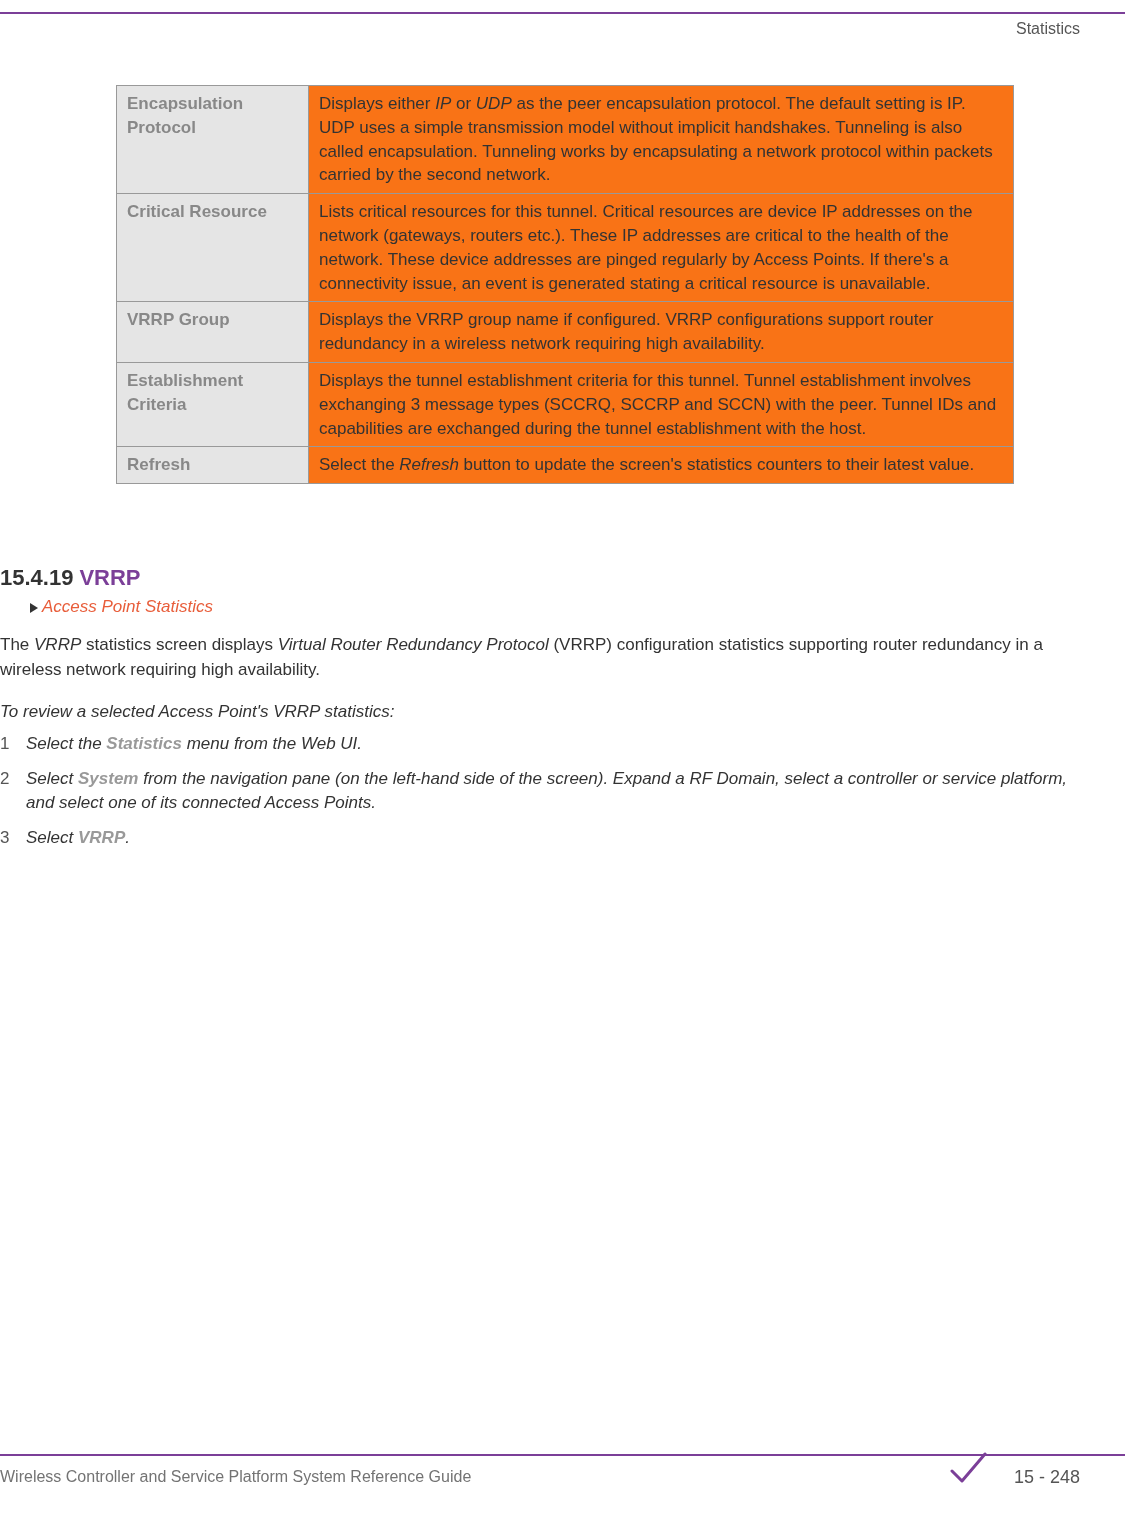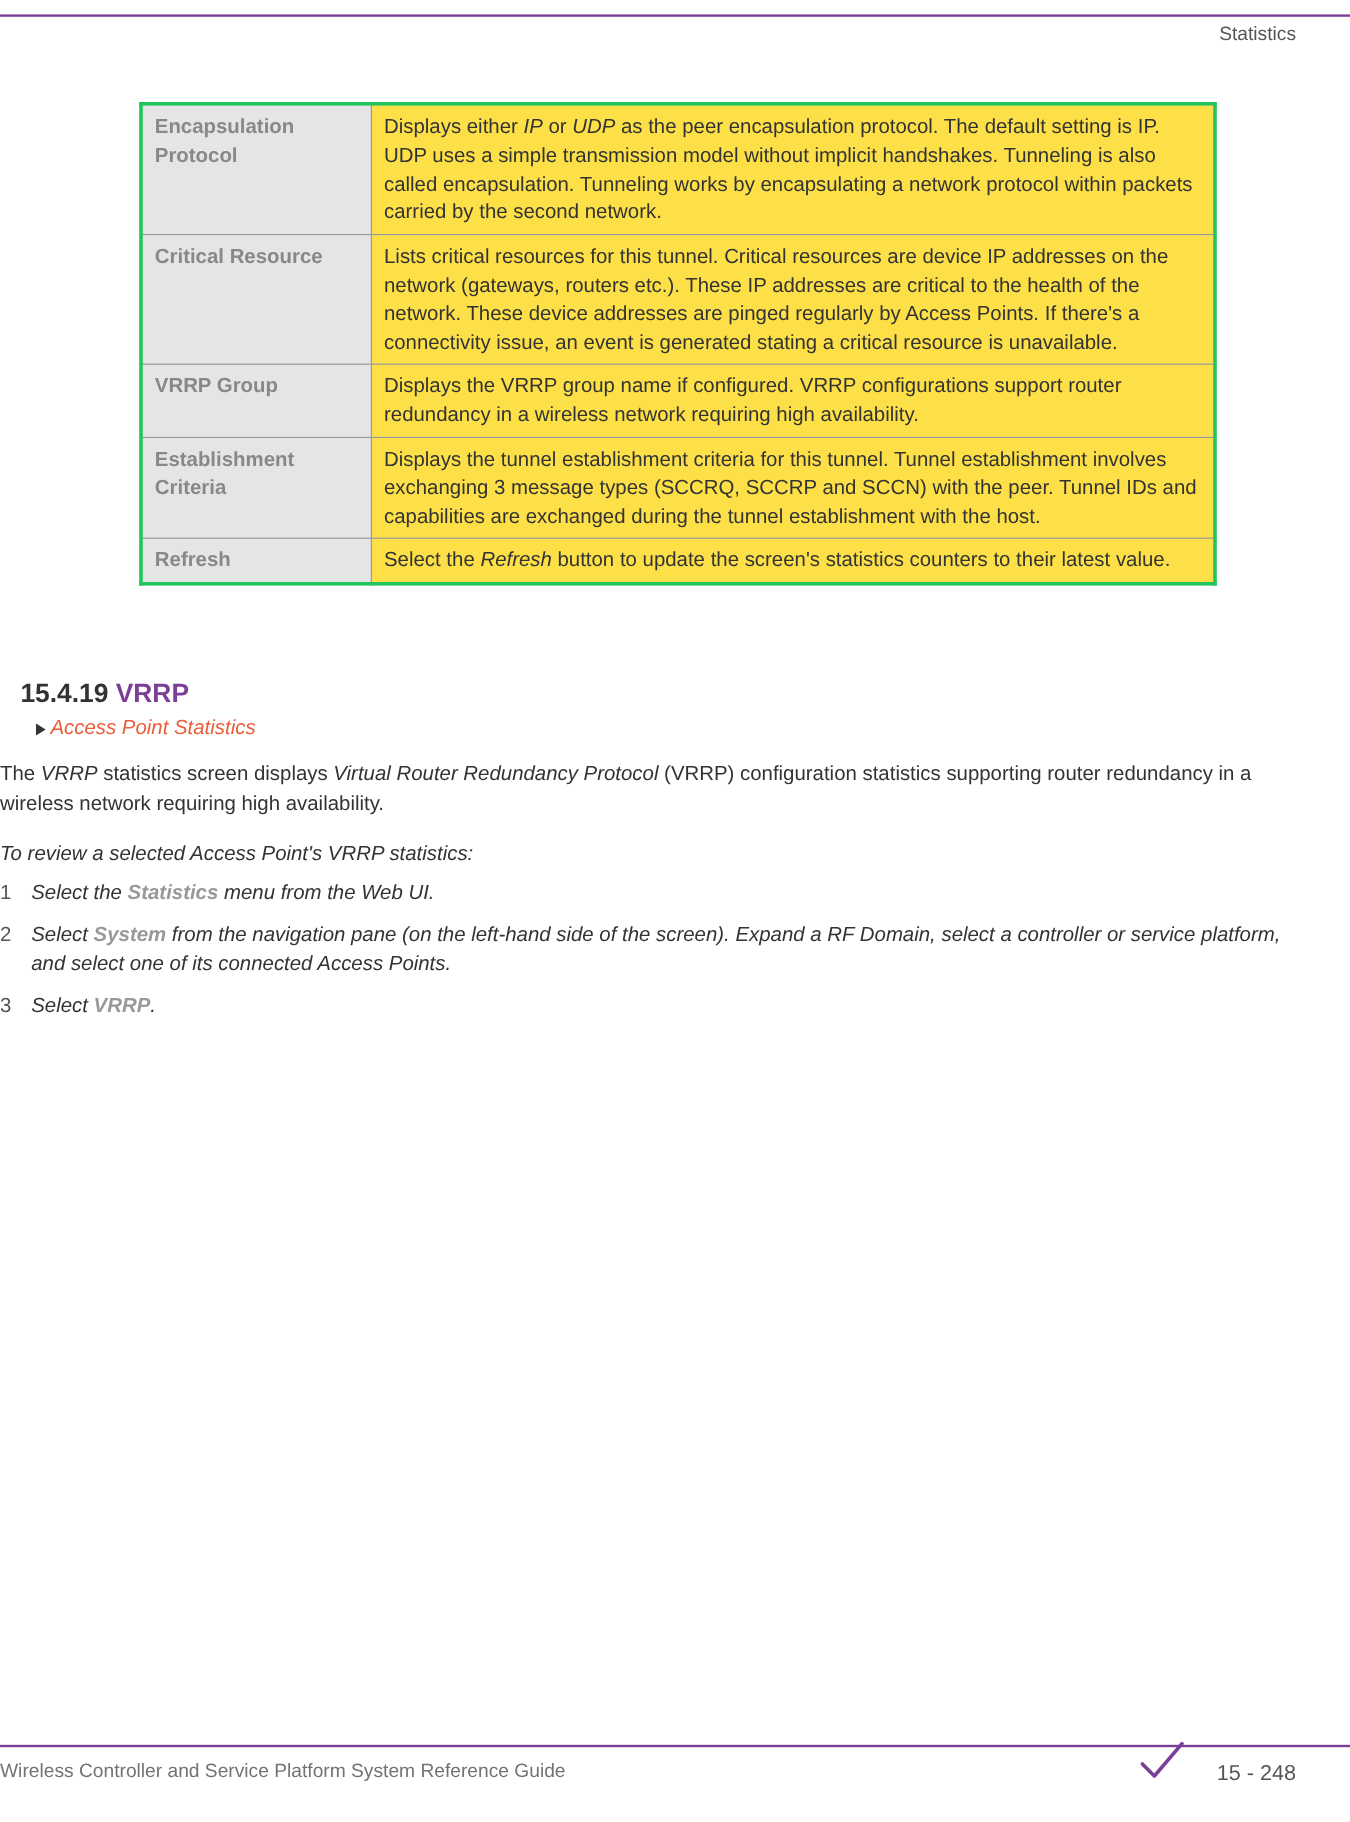--- a/index.html
+++ b/index.html
@@ -29,48 +29,47 @@
       right: 45px;
       font-size: 16px;
       color: #555;
     }
     .content-table {
       position: absolute;
       top: 85px;
       left: 116px;
       width: 898px;
       border-collapse: collapse;
-      border: 3px solid #22c55e;
+      border: 1px solid #22c55e;
     }
     .content-table td {
       border: 1px solid #999;
       padding: 6px 10px;
       vertical-align: top;
       font-size: 17px;
       line-height: 1.4;
     }
     .content-table td.label-cell {
       width: 192px;
       background: #e5e5e5;
       font-weight: bold;
       color: #888;
     }
     .content-table td.desc-cell {
-      background: #fde047;
+      background: #f97316;
       color: #333;
     }
     .italic {
       font-style: italic;
     }
     .section-heading {
       position: absolute;
       left: 0;
       font-size: 22px;
       font-weight: bold;
-      padding-left: 17px;
     }
     .section-num {
       color: #333;
     }
     .section-name {
       color: #7b3f98;
       margin-left: 6px;
     }
     .breadcrumb {
       position: absolute;

